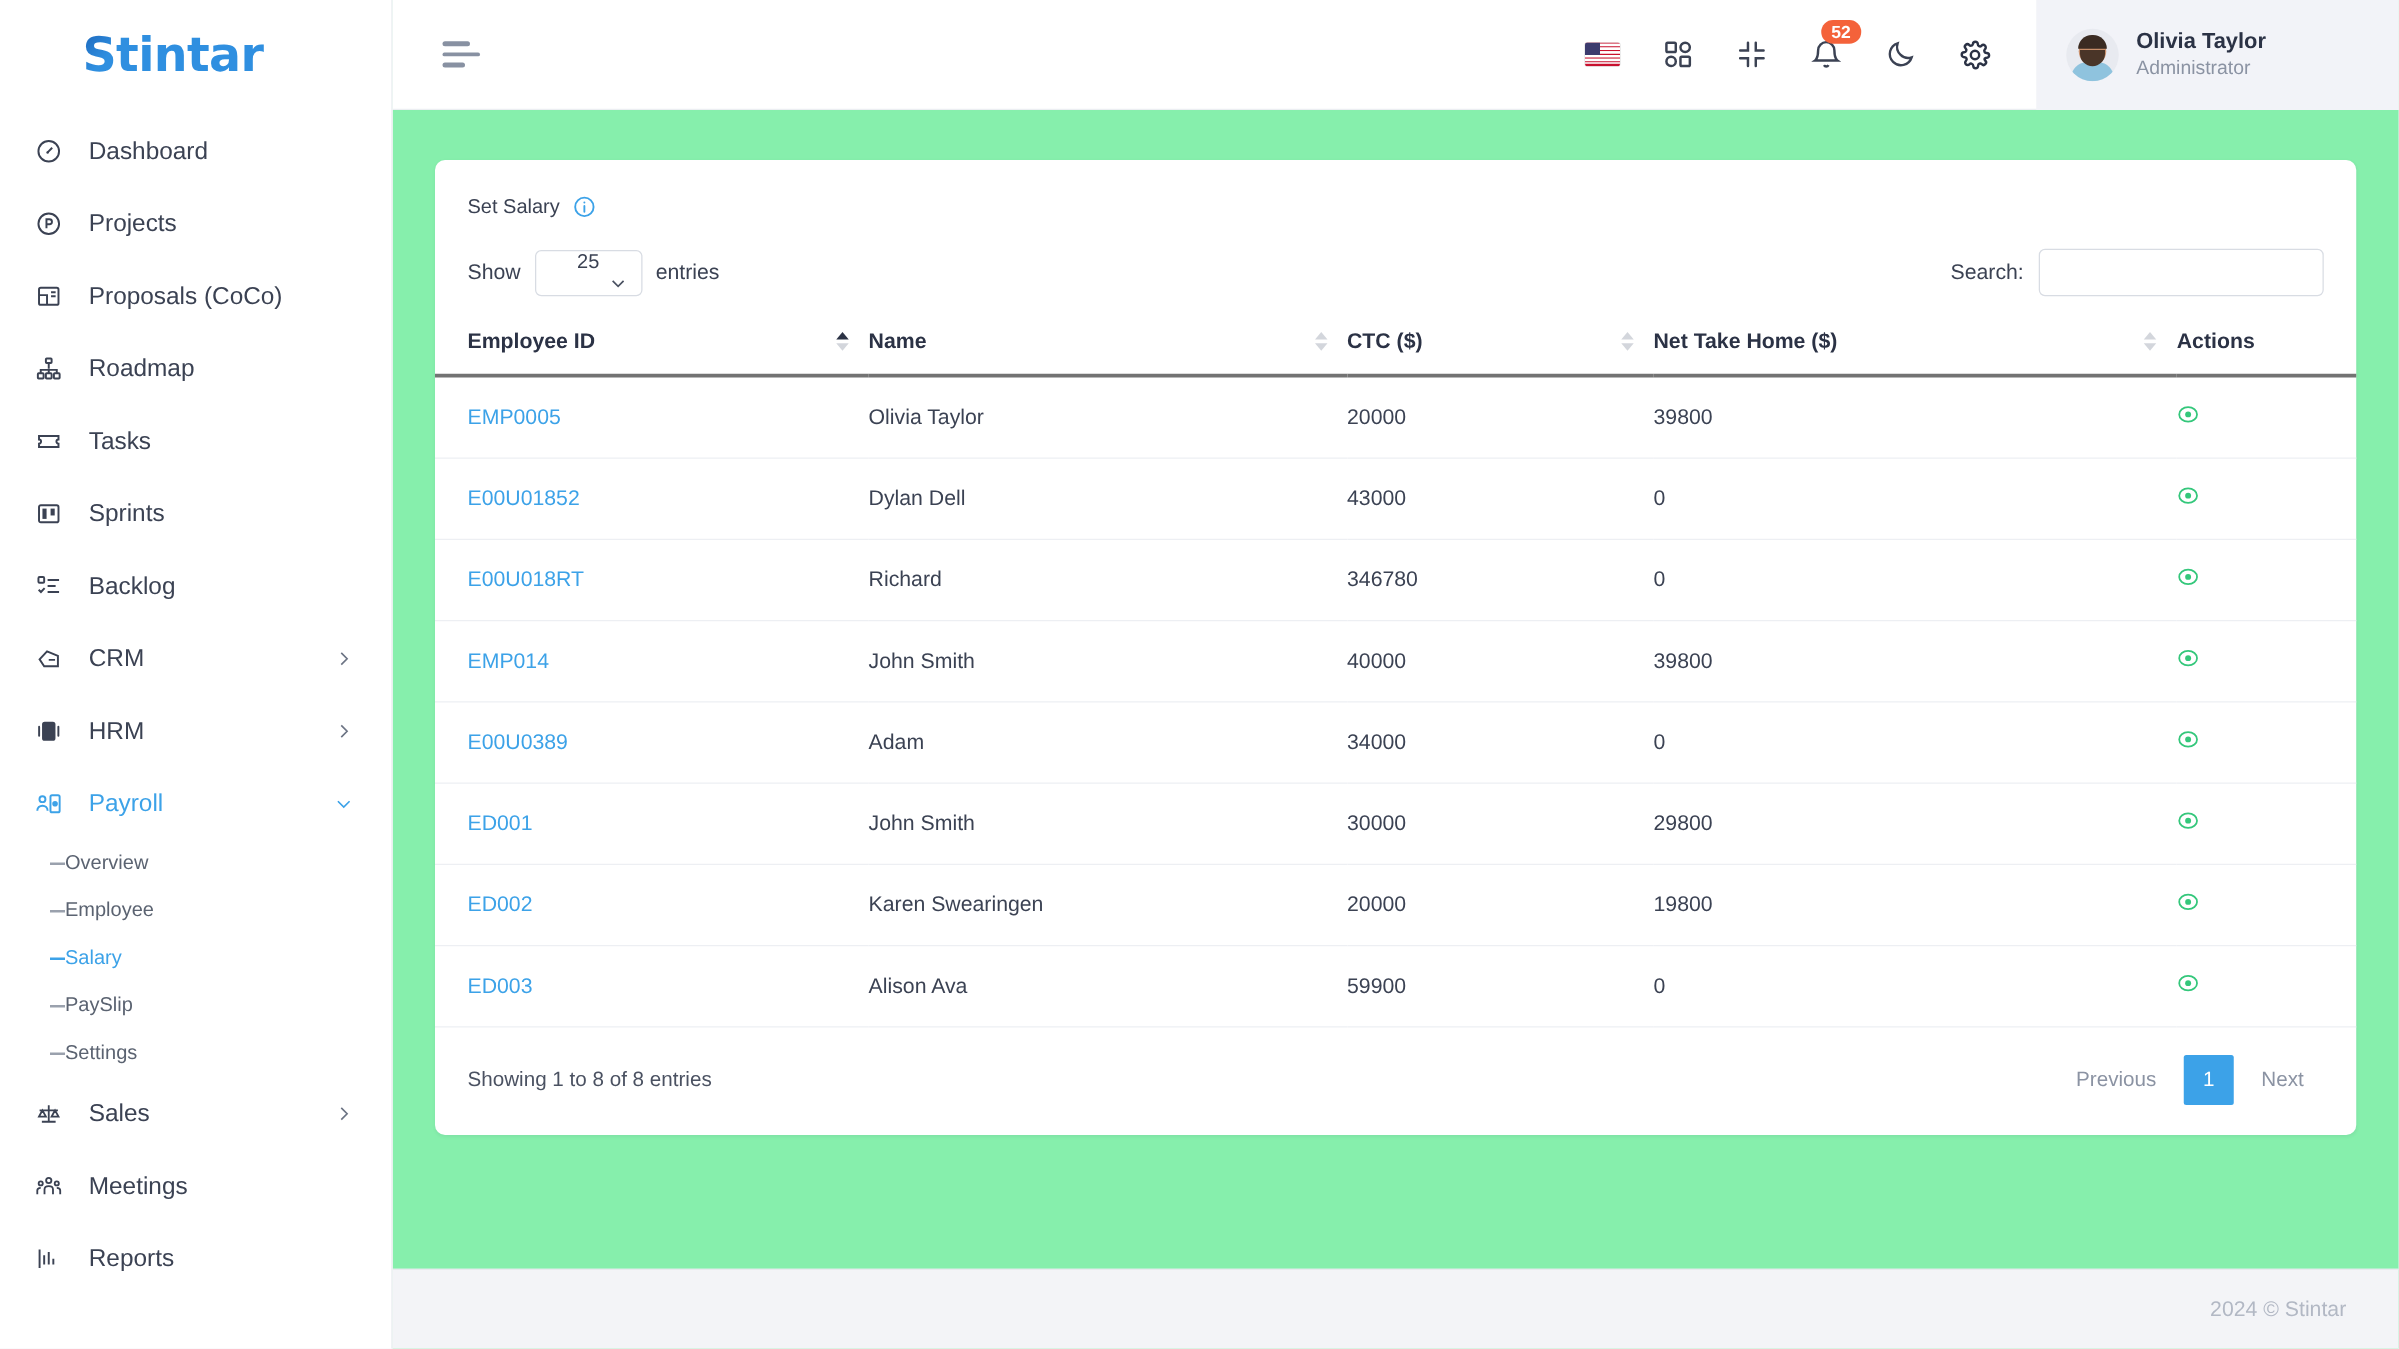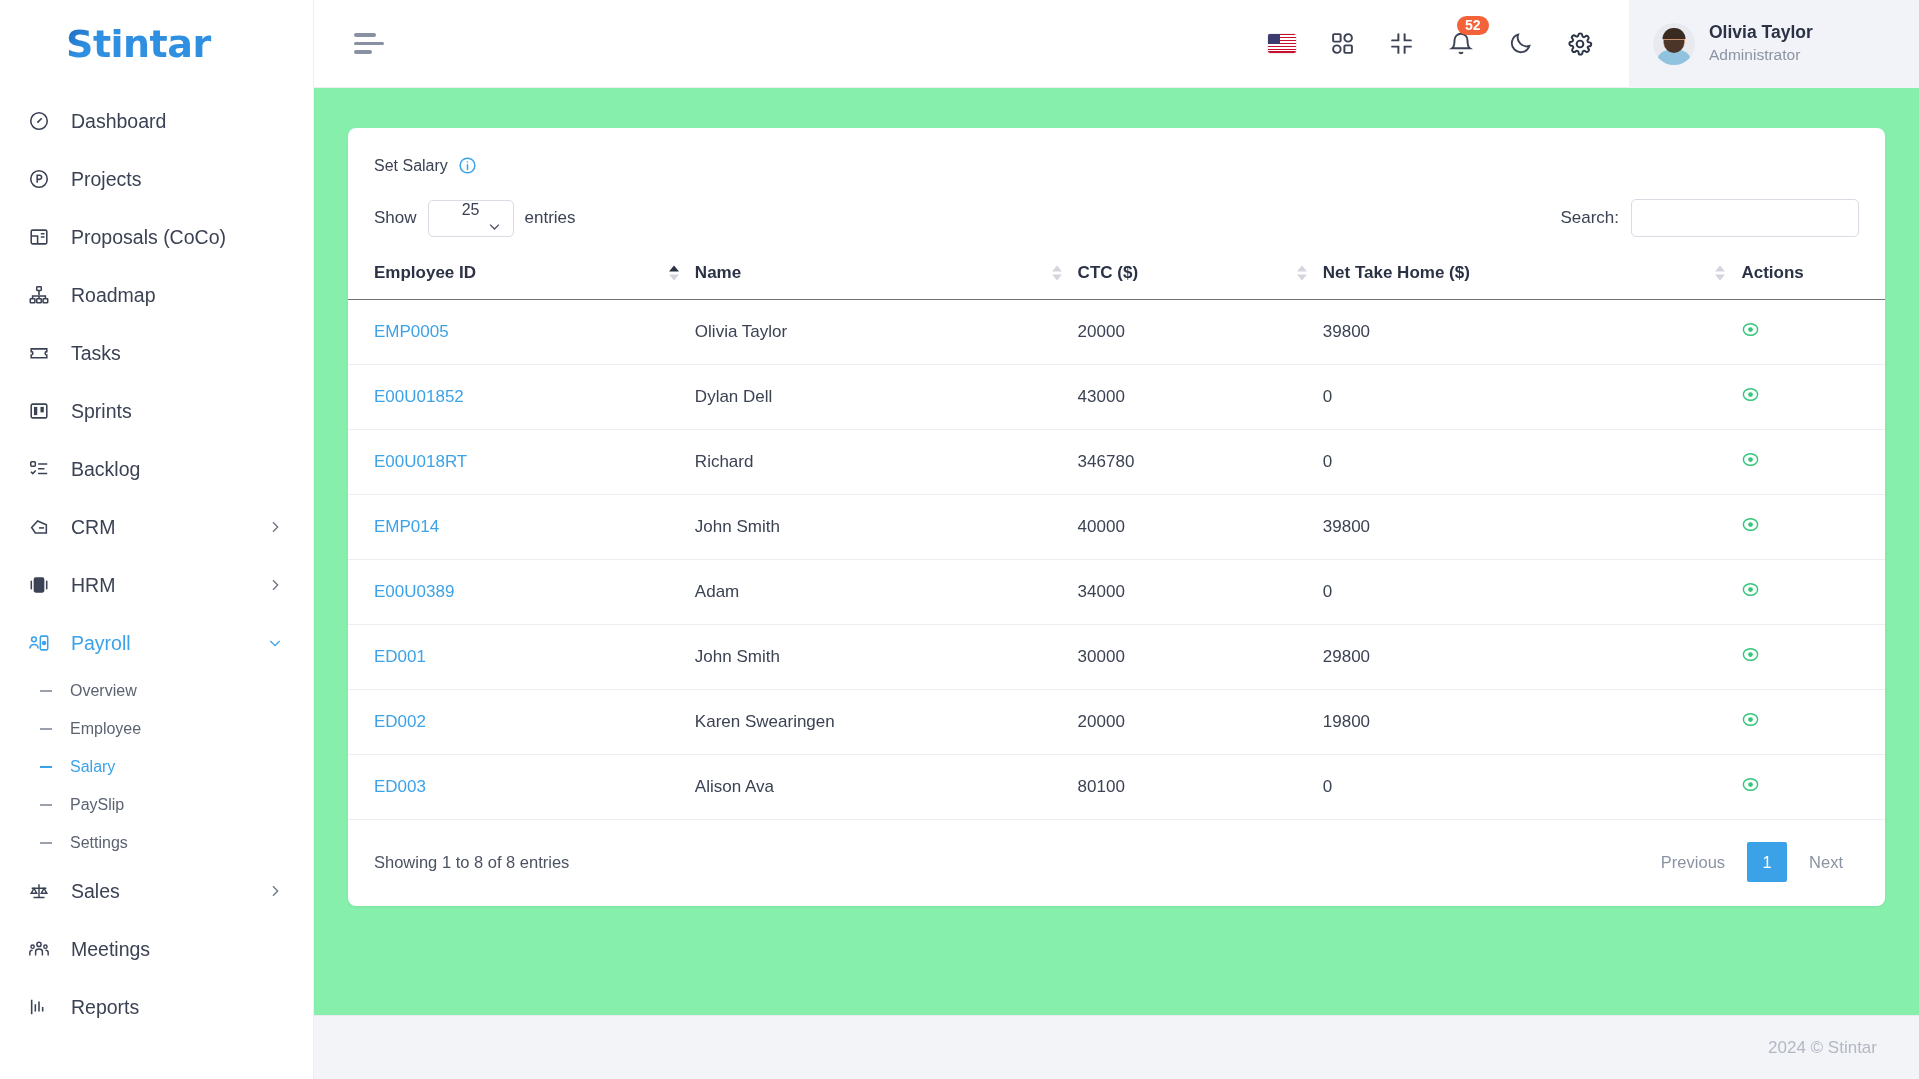--- a/index.html
+++ b/index.html
@@ -36,21 +36,21 @@
   .nav-item {
     display: flex; align-items: center; gap: 20px;
     height: 58px; padding-left: 27px; cursor: pointer;
     color: #3b4253; font-size: 19.5px;
   }
   .nav-item .ico { width: 24px; height: 24px; flex: 0 0 24px; display: flex; align-items: center; justify-content: center; }
   .nav-item.active { color: #3ca2e8; }
   .nav-item.active .ico svg { stroke: #3ca2e8; }
   .nav-item .chev { margin-left: auto; margin-right: 30px; display: flex; }
   .sub-item {
-    display: flex; align-items: center; gap: 18px;
+    display: flex; align-items: center; 
     height: 38px; padding-left: 40px; cursor: pointer;
     color: #5b6371; font-size: 16px;
   }
   .sub-item .dash { width: 12px; height: 1.6px; background: #9aa1ad; flex: 0 0 12px; }
   .sub-item.active { color: #3ca2e8; }
   .sub-item.active .dash { background: #3ca2e8; }
 
   
   .main { flex: 1 1 auto; display: flex; flex-direction: column; min-width: 0; background: #86efac; }
   .topbar {
@@ -109,21 +109,21 @@
   .entries-select .chev-d { margin-left: auto; display: flex; }
   .search-wrap { margin-left: auto; display: flex; align-items: center; gap: 12px; font-size: 17px; color: #3b4253; }
   .search-input {
     width: 228px; height: 38px; border: 1px solid #d8dce3; border-radius: 5px;
     padding: 0 10px; font-size: 16px; font-family: "Liberation Sans", sans-serif; outline: none; color: #3b4253;
   }
 
   table { width: 100%; border-collapse: collapse; }
   thead th {
     text-align: left; font-size: 17px; color: #2b3245; font-weight: 700;
-    padding: 16px 10px 16px 0; border-bottom: 1px solid #737373;
+    padding: 16px 10px 16px 0; border-bottom: 3px solid #737373;
     position: relative; cursor: pointer; user-select: none;
   }
   thead th:first-child { padding-left: 26px; }
   thead th.actions-col { text-align: left; padding-left: 0; cursor: default; }
   .sort { position: absolute; right: 16px; top: 50%; transform: translateY(-50%); display: flex; flex-direction: column; gap: 3px; }
   .sort i { display: block; width: 0; height: 0; border-left: 5px solid transparent; border-right: 5px solid transparent; }
   .sort i.up { border-bottom: 6px solid #d3d6dc; }
   .sort i.dn { border-top: 6px solid #d3d6dc; }
   .sort.asc i.up { border-bottom-color: #2b3245; }
   tbody td {
@@ -591,21 +591,21 @@
                 <td><span class="eye-btn">
                     <svg width="19" height="19" viewBox="0 0 24 24" fill="none" stroke="#34c77b" stroke-width="1.8">
                       <ellipse cx="12" cy="12" rx="9" ry="7.3"></ellipse>
                       <circle cx="12" cy="12" r="3" fill="#34c77b" stroke="none"></circle>
                     </svg>
                   </span></td>
               </tr>
               <tr>
                 <td><a class="emp-link">ED003</a></td>
                 <td>Alison Ava</td>
-                <td>80100</td>
+                <td>59900</td>
                 <td>0</td>
                 <td><span class="eye-btn">
                     <svg width="19" height="19" viewBox="0 0 24 24" fill="none" stroke="#34c77b" stroke-width="1.8">
                       <ellipse cx="12" cy="12" rx="9" ry="7.3"></ellipse>
                       <circle cx="12" cy="12" r="3" fill="#34c77b" stroke="none"></circle>
                     </svg>
                   </span></td>
               </tr>
             </tbody>
         </table>

